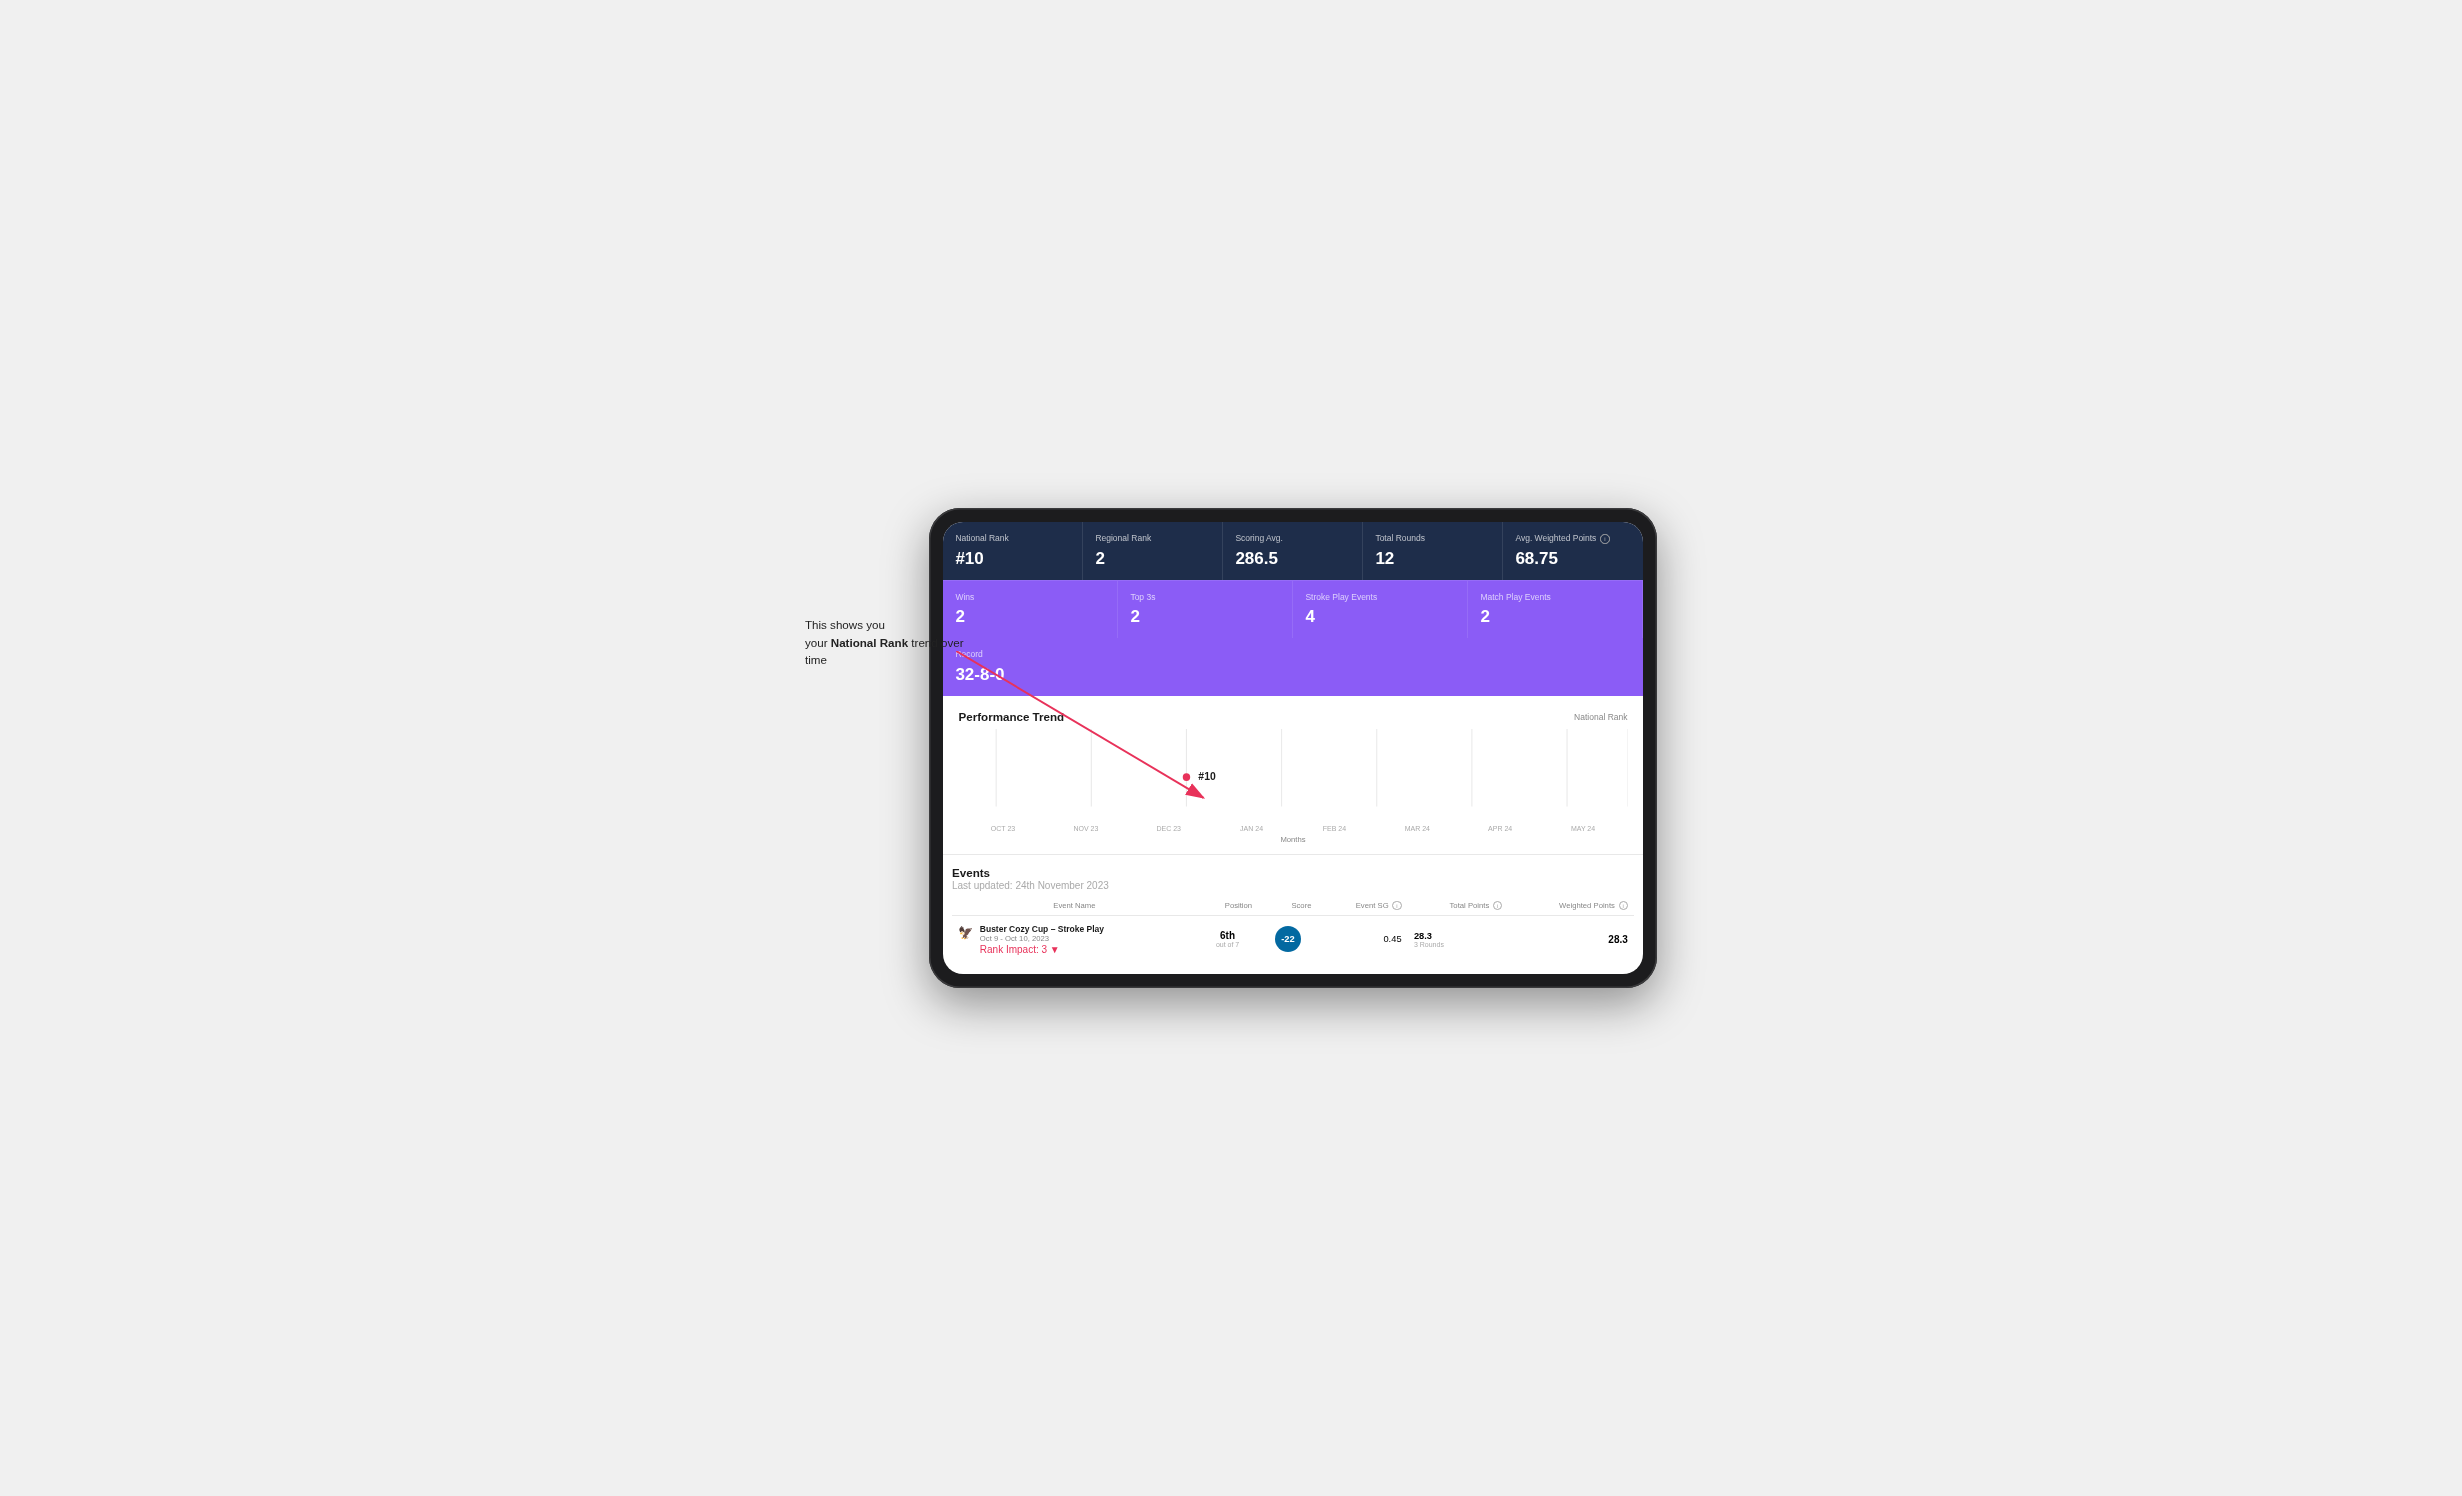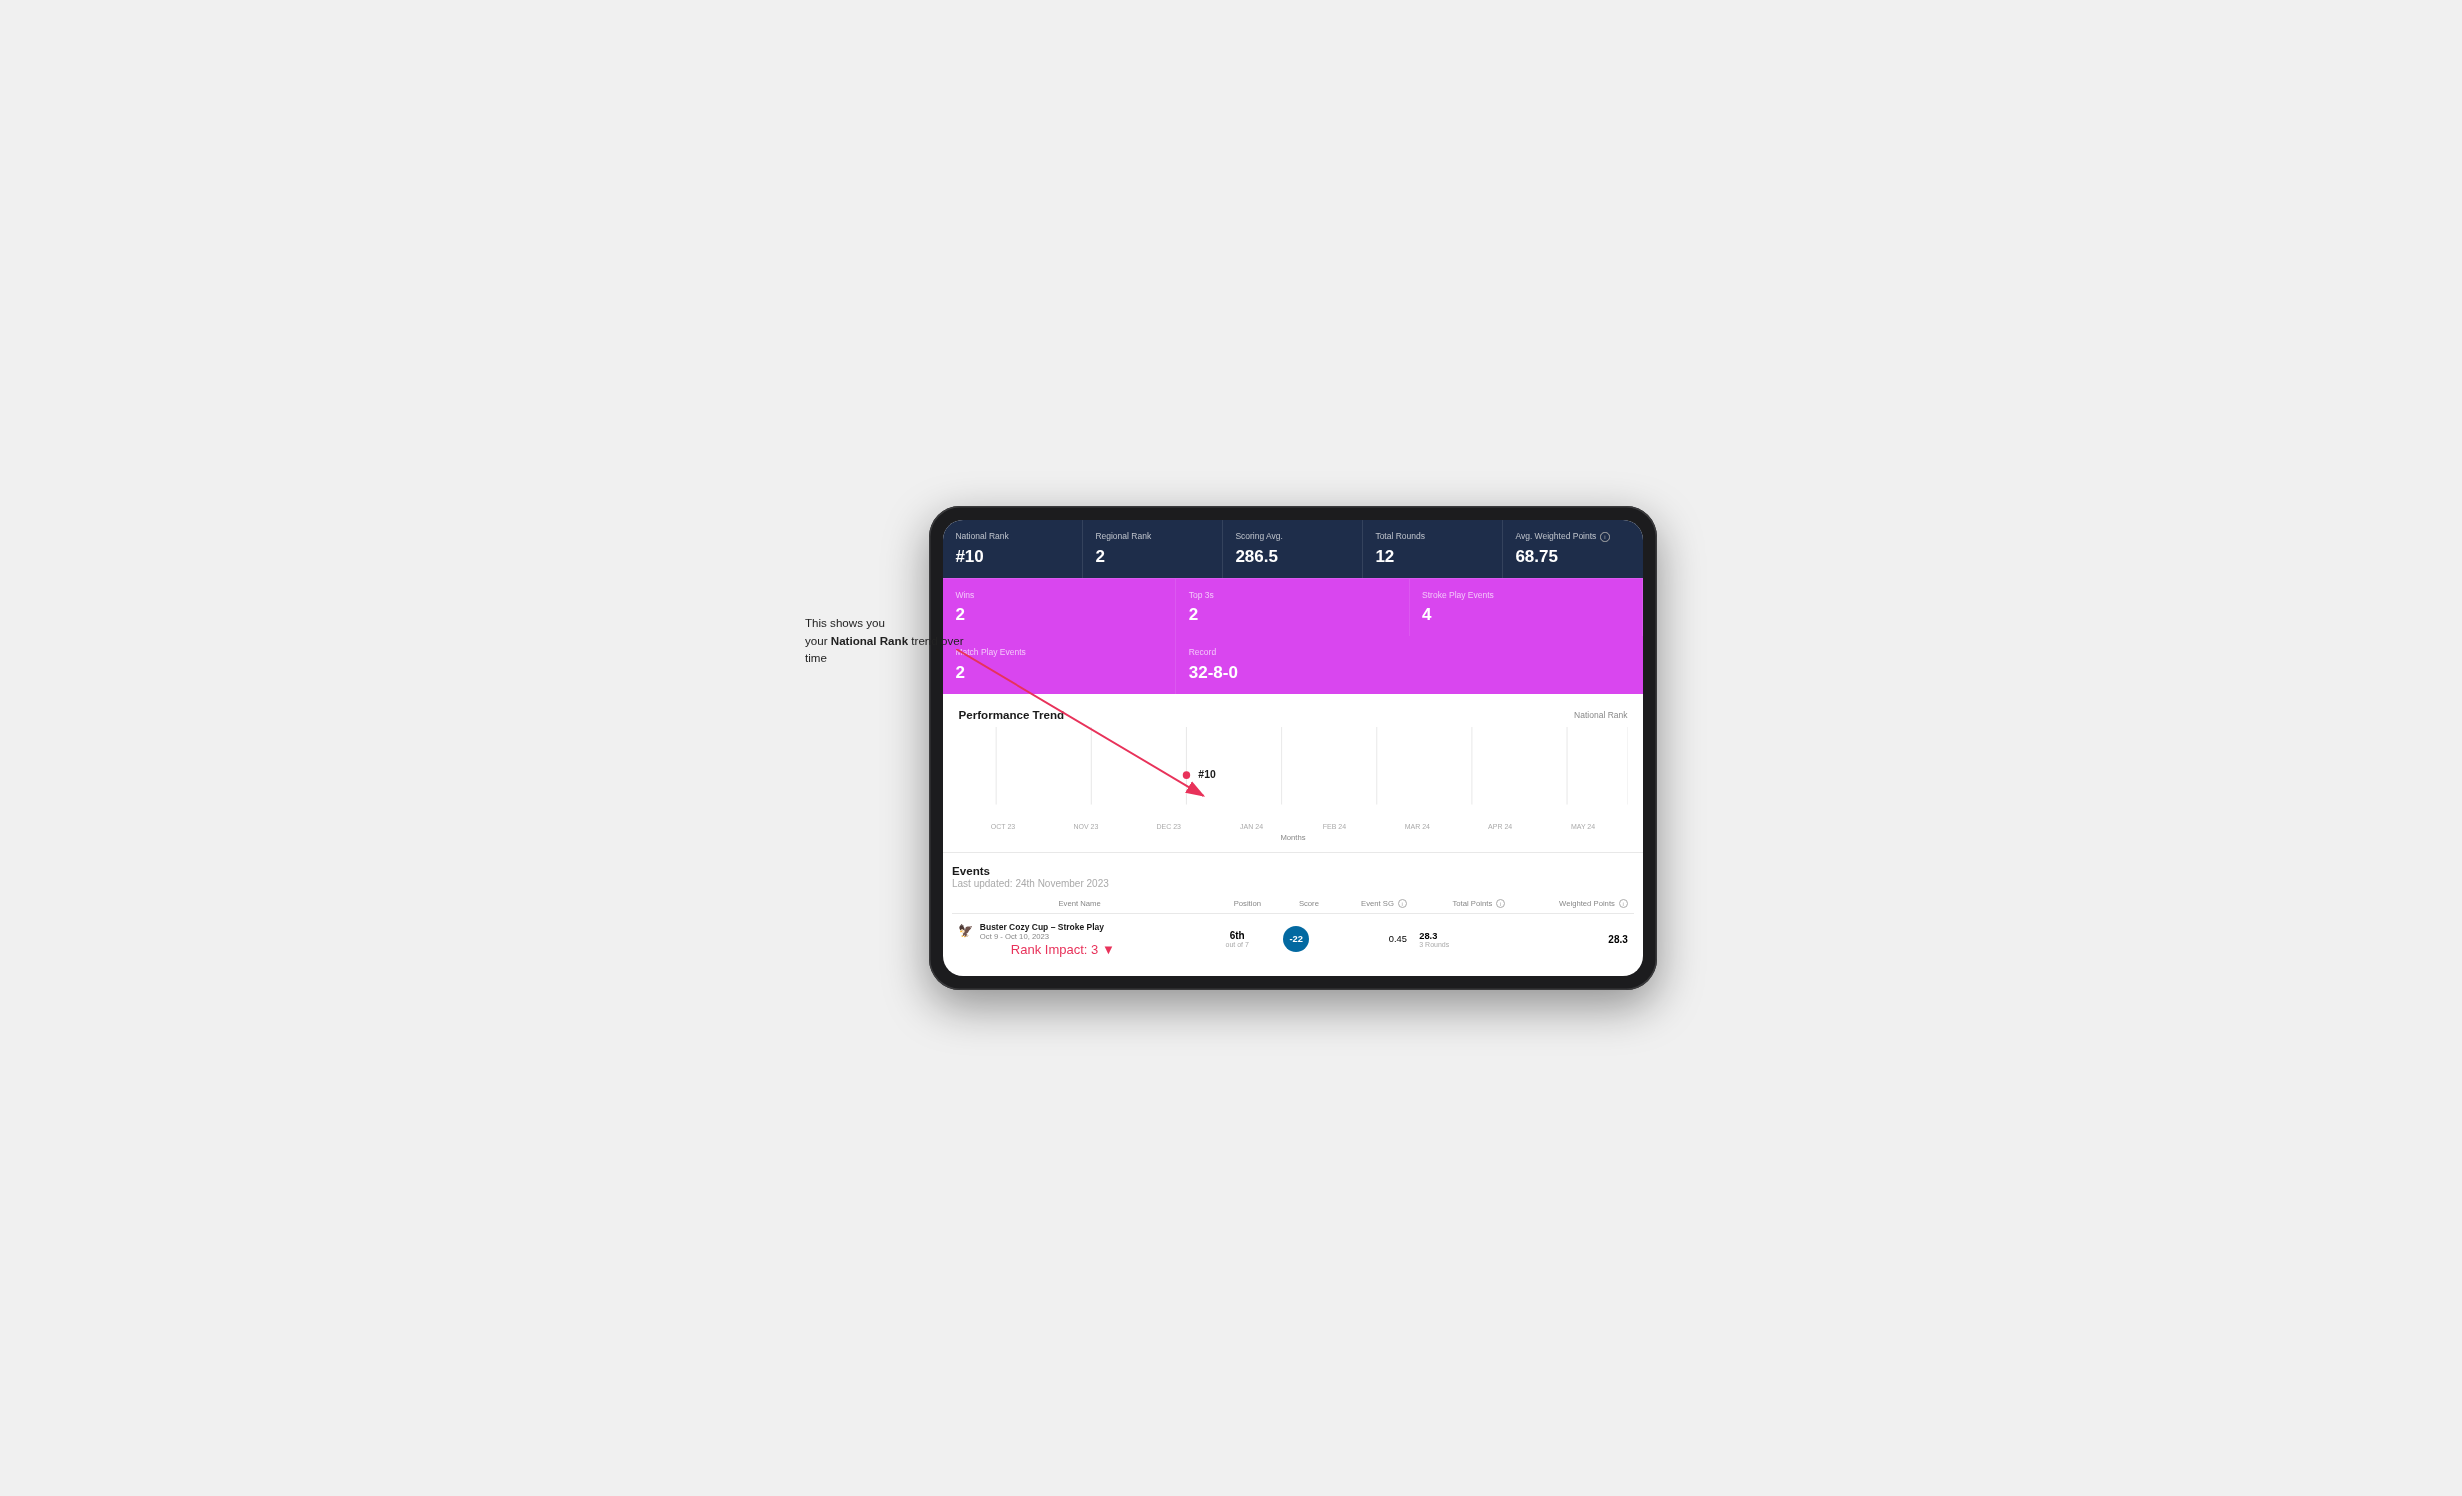--- a/index.html
+++ b/index.html
@@ -74,24 +74,24 @@
       line-height: 1.3;
       margin-bottom: 4.6px;
     }
     .stat-value {
       font-size: 17px;
       font-weight: 700;
       color: #fff;
     }
 
     .stats-row2 {
-      background: #d946ef;
+      background: #8b5cf6;
       color: #fff;
       display: grid;
-      grid-template-columns: repeat(3, 1fr);
+      grid-template-columns: repeat(4, 1fr);
       border-top: 0.8px solid rgba(255,255,255,0.1);
     }
 
     
     .perf-section {
       padding: 14px 15.5px 9.3px;
       border-bottom: 0.8px solid #e8e8e8;
     }
 
     .perf-header {
@@ -178,21 +178,21 @@
       font-size: 7.7px;
     }
 
     .events-table th.right { text-align: right; }
     .events-table td { padding: 7.7px 6.2px; vertical-align: middle; }
 
     .event-name-cell { display: flex; align-items: flex-start; gap: 6.2px; }
     .event-icon { font-size: 12.4px; margin-top: 1.5px; }
     .event-name { font-weight: 700; font-size: 8.5px; color: #1a1a1a; }
     .event-date { font-size: 7.7px; color: #888; }
-    .rank-impact { font-size: 13px; color: #888; margin-top: 1.5px; margin-left: 31px; }
+    .rank-impact { font-size: 10px; color: #888; margin-top: 1.5px; }
     .rank-impact span { color: #e8325a; }
 
     .position-val { font-size: 10px; font-weight: 700; text-align: center; }
     .position-sub { font-size: 7px; color: #aaa; text-align: center; }
 
     .score-badge {
       background: #0369a1;
       color: #fff;
       border-radius: 50%;
       width: 26px;

